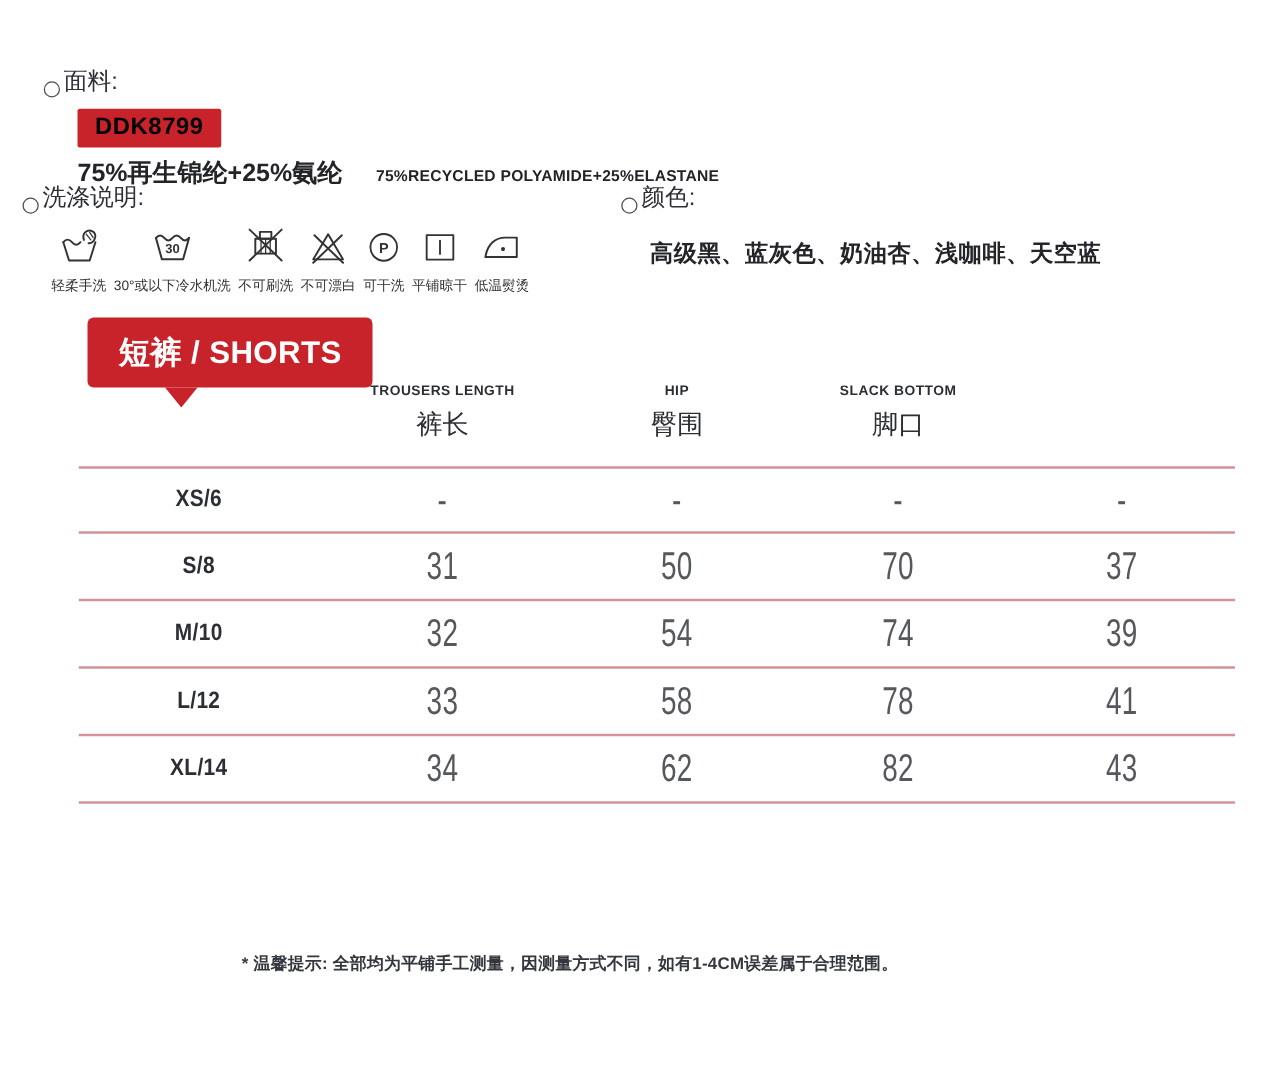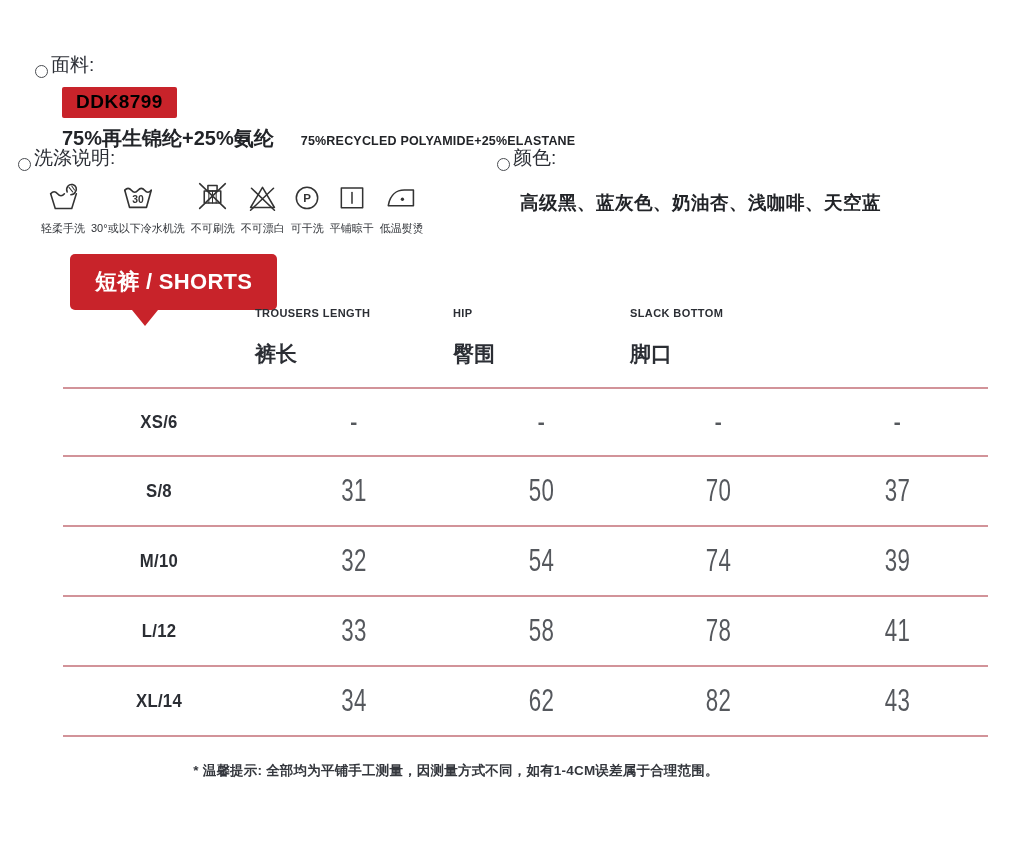--- a/index.html
+++ b/index.html
@@ -39,35 +39,35 @@
   .wicon{ stroke:#333; stroke-width:1.7; fill:none; stroke-linecap:round; stroke-linejoin:round; }
   .wicon text{ stroke:none; fill:#333; font-family:"Liberation Sans",sans-serif; font-weight:bold; }
   .thin{ stroke-width:1.1; }
 
   
   .color-block{ position:absolute; left:497px; top:117px; }
   .color-names{ margin:19px 0 0 23px; font-size:18.5px; font-weight:bold; color:#222428; letter-spacing:.5px; white-space:nowrap; }
 
   
   .tab{ position:absolute; left:70px; top:254px; background:var(--red); color:#fff;
-        font-size:22px; font-weight:bold; line-height:56px; height:56px; padding:0 25px;
+        font-size:25px; font-weight:bold; line-height:56px; height:56px; padding:0 25px;
         border-radius:5px; letter-spacing:.3px; }
   .tab-pointer{ position:absolute; left:62px; top:56px; width:0; height:0;
         border-left:13px solid transparent; border-right:13px solid transparent;
         border-top:16px solid var(--red); }
 
   
   .size-table{ position:absolute; left:63px; top:300px; width:925px; }
   .t-grid{ display:grid; grid-template-columns:192px 198px 177px 177px 181px; }
   .t-head{ padding-top:6px; }
-  .t-head .cell{ }
+  .t-head .cell{ text-align:center; }
   .h-en{ font-size:11px; font-weight:bold; letter-spacing:.4px; color:#2b2e34; line-height:14px; }
-  .h-cn{ margin-top:21px; font-size:21px; font-weight:700; color:#2b2e34; line-height:26px; }
+  .h-cn{ margin-top:7px; font-size:21px; font-weight:400; color:#2b2e34; line-height:26px; }
   .t-body{ margin-top:20px; }
-  .t-row{ height:70px; align-items:center; border-bottom:2px solid var(--line); }
+  .t-row{ height:54px; align-items:center; border-bottom:2px solid var(--line); }
   .t-row:first-child{ border-top:2px solid var(--line); }
   .size-label{ text-align:center; font-size:19px; font-weight:700; color:#2b2e34;
                transform:scaleX(.88); letter-spacing:.3px; }
   .size-value{ text-align:center; font-size:31px; font-weight:400; color:var(--gray);
                transform:scaleX(.72); letter-spacing:.5px; }
 
   
   .footnote{ position:absolute; left:0; top:762px; width:912px; text-align:center;
              font-size:13.5px; font-weight:bold; color:#34373d; letter-spacing:.2px; }
 </style>

